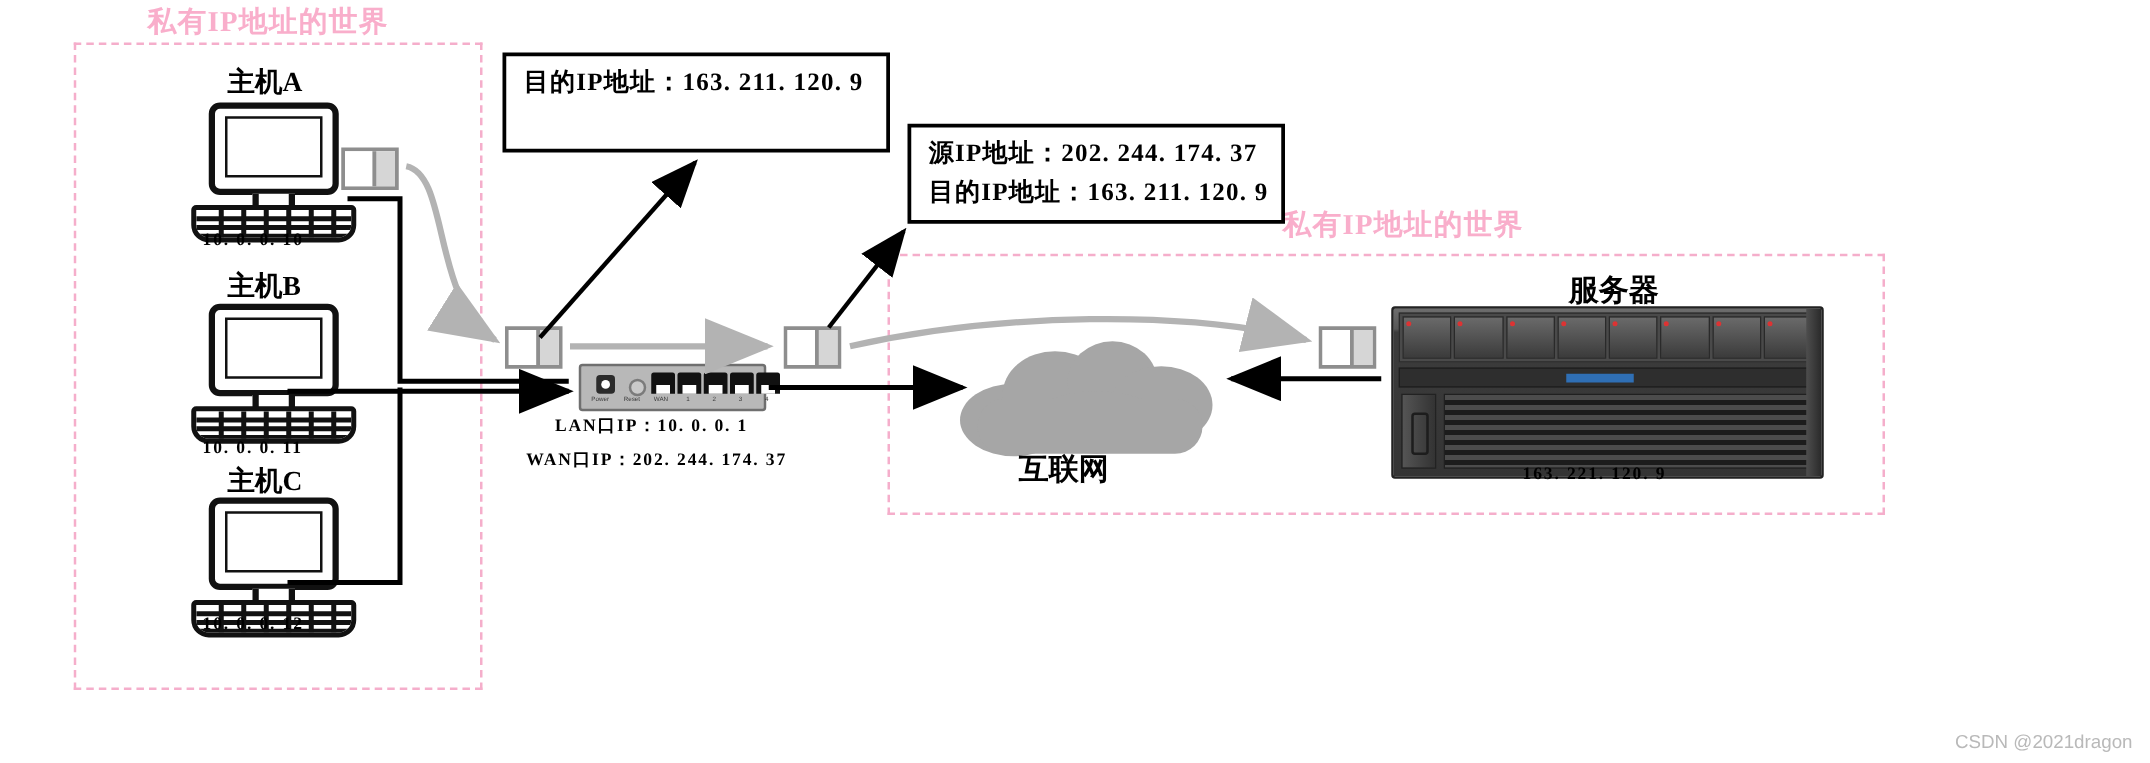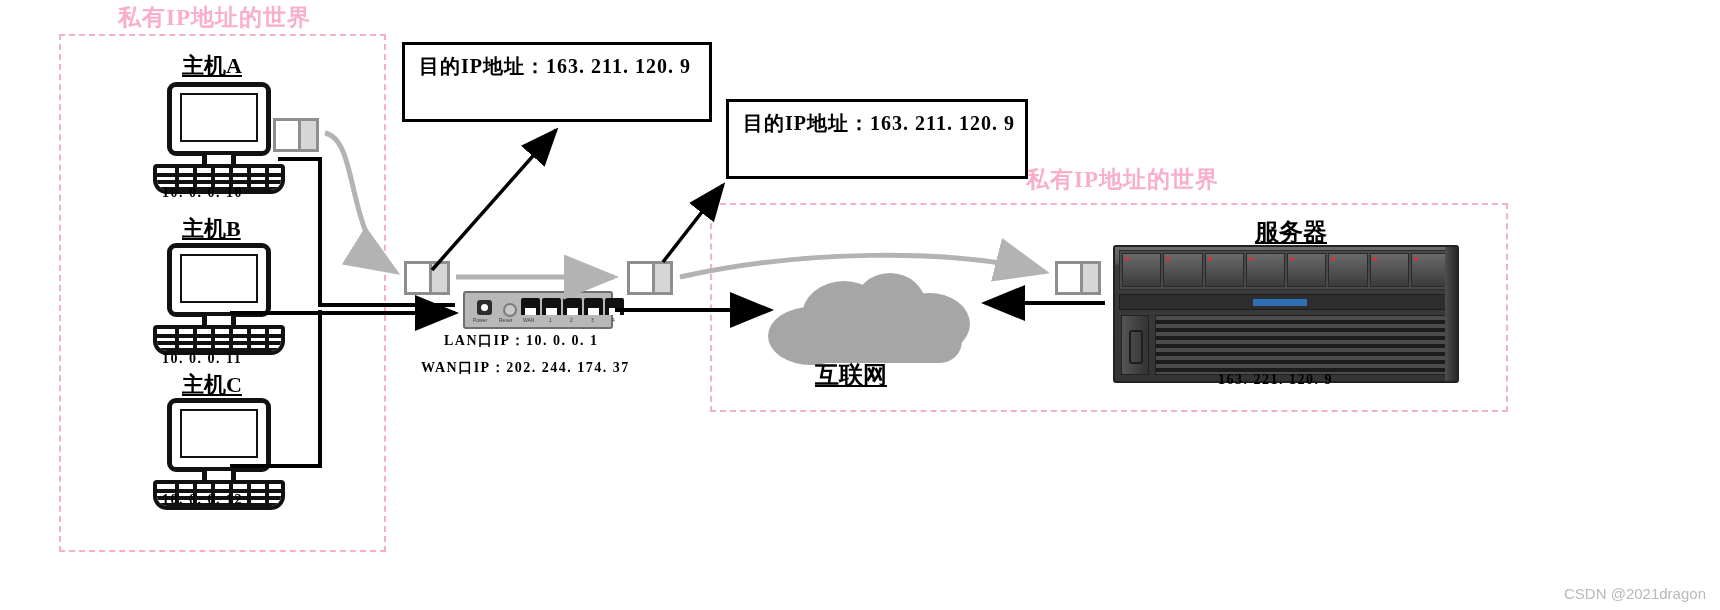--- a/index.html
+++ b/index.html
@@ -25,21 +25,21 @@
     font-family:"Liberation Serif","DejaVu Serif",serif;
   }
 
   
   .lbl{
     position:absolute;
     white-space:nowrap;
     font-weight:bold;
     color:#000;
   }
-  .cn{font-size:22px;font-family:"Liberation Serif","DejaVu Serif",serif;text-decoration:underline;}
+  .cn{font-size:22px;font-family:"Liberation Serif","DejaVu Serif",serif;}
   .ipnum{
     font-size:14px;
     font-family:"Liberation Serif","DejaVu Serif",serif;
     font-weight:bold;
     letter-spacing:1.5px;
   }
 
   
   .pktbox{
     position:absolute;
@@ -268,20 +268,21 @@
 <div class="nic" style="left:1055px;top:261px;">
   <div class="l"></div>
     <div class="r"></div>
 </div>
 
 <div class="pktbox" style="left:402px;top:42px;width:310px;height:80px;">
   <div class="pktline">目的IP地址：163. 211. 120. 9</div>
 </div>
 
 <div class="pktbox" style="left:726px;top:99px;width:302px;height:80px;">
+  <div class="pktline">源IP地址：202. 244. 174. 37</div>
   <div class="pktline">目的IP地址：163. 211. 120. 9</div>
 </div>
 
 <div class="router" style="left:463px;top:291px;">
   <div class="pw"></div>
   <div class="rs"></div>
   <div class="port" style="left:56px;"></div>
   <div class="port" style="left:77px;"></div>
   <div class="port" style="left:98px;"></div>
   <div class="port" style="left:119px;"></div>

